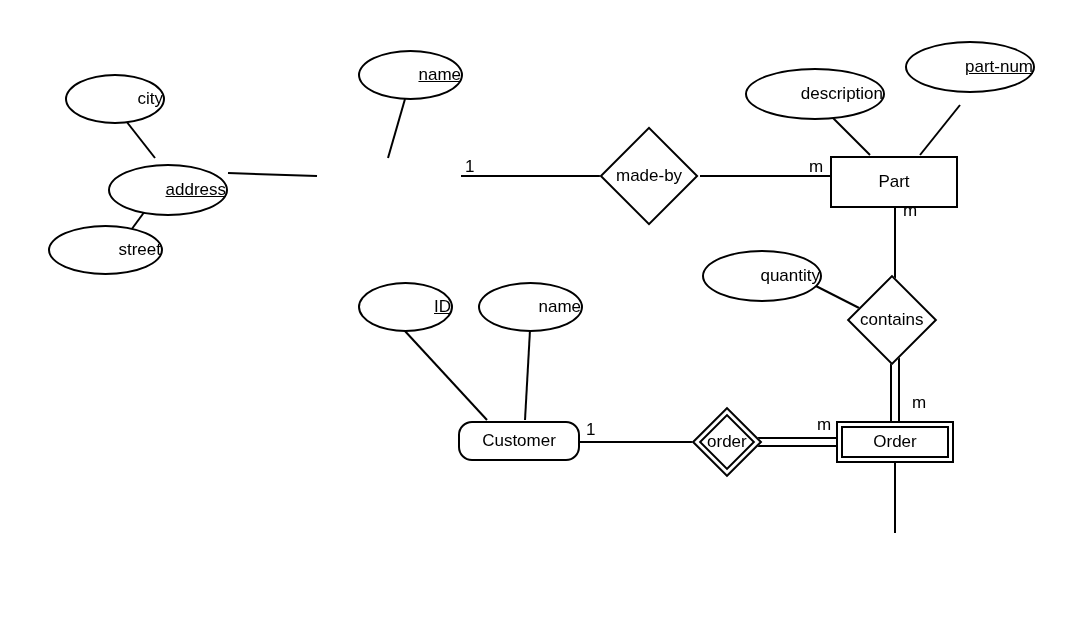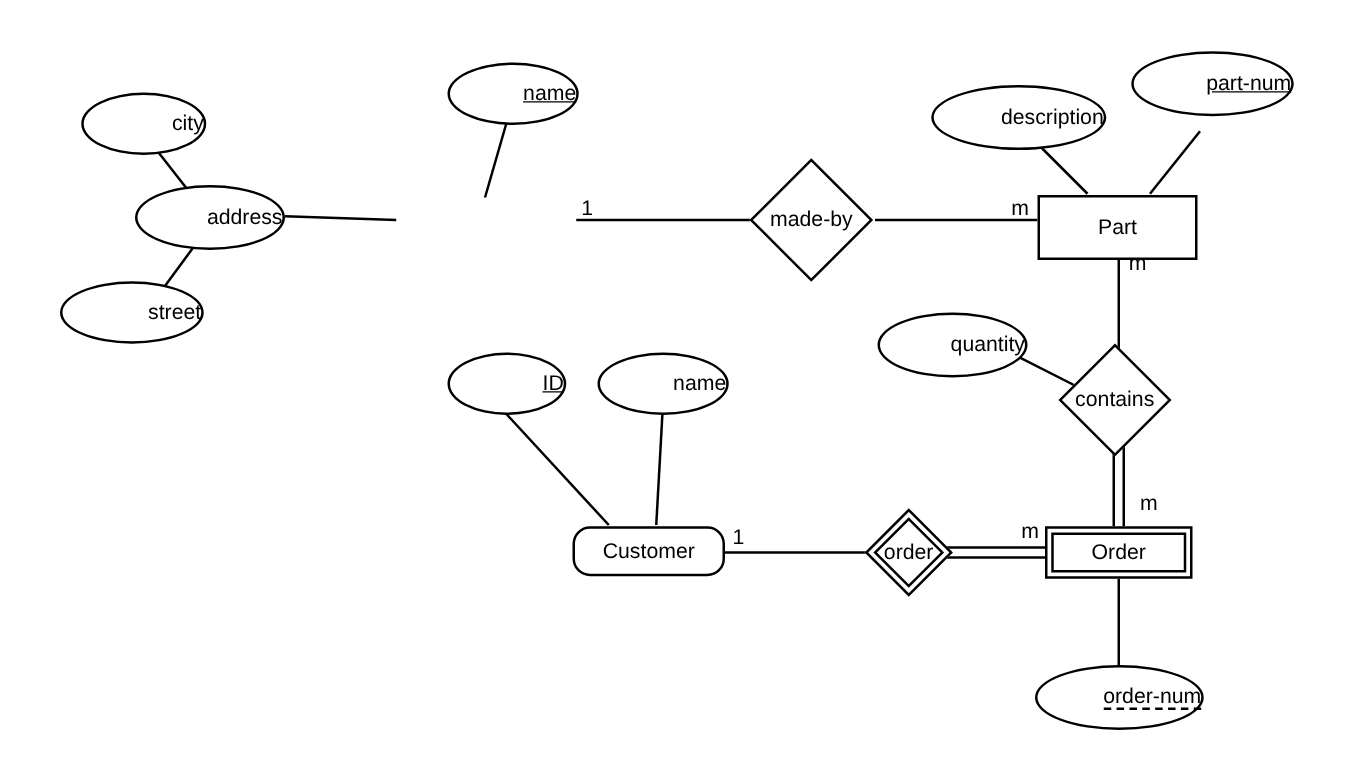--- a/index.html
+++ b/index.html
@@ -115,21 +115,21 @@
     <line x1="755" y1="438" x2="838" y2="438"></line>
     <line x1="755" y1="446" x2="838" y2="446"></line>
 
     <line x1="895" y1="460" x2="895" y2="533"></line>
   </svg>
 
   <div class="ellipse" style="left:65px; top:74px; width:100px; height:50px;">
     <span>city</span>
   </div>
 
-  <div class="ellipse" style="left:108px; top:148px; width:120px; height:52px;">
+  <div class="ellipse" style="left:108px; top:164px; width:120px; height:52px;text-decoration:underline;">
     <span>address</span>
   </div>
 
   <div class="ellipse" style="left:48px; top:225px; width:115px; height:50px;">
     <span>street</span>
   </div>
 
   <div class="ellipse" style="left:358px; top:50px; width:105px; height:50px;">
     <span class="underline">name</span>
   </div>
@@ -172,23 +172,20 @@
   </div>
 
   <div class="diamond double" style="left:702px; top:417px; width:50px; height:50px;">
     <span>order</span>
   </div>
 
   <div class="rect double" style="left:836px; top:421px; width:118px; height:42px;">
     <span>Order</span>
   </div>
 
-  <div class="ellipse" style="left:828px; top:532px; width:135px; height:52px;">
-    <span class="dashed-under">order-num</span>
-  </div>
 
   <div class="card" style="left:465px; top:157px;">1</div>
   <div class="card" style="left:809px; top:157px;">m</div>
   <div class="card" style="left:903px; top:201px;">m</div>
   <div class="card" style="left:912px; top:393px;">m</div>
   <div class="card" style="left:586px; top:420px;">1</div>
   <div class="card" style="left:817px; top:415px;">m</div>
 
 </div>
 

